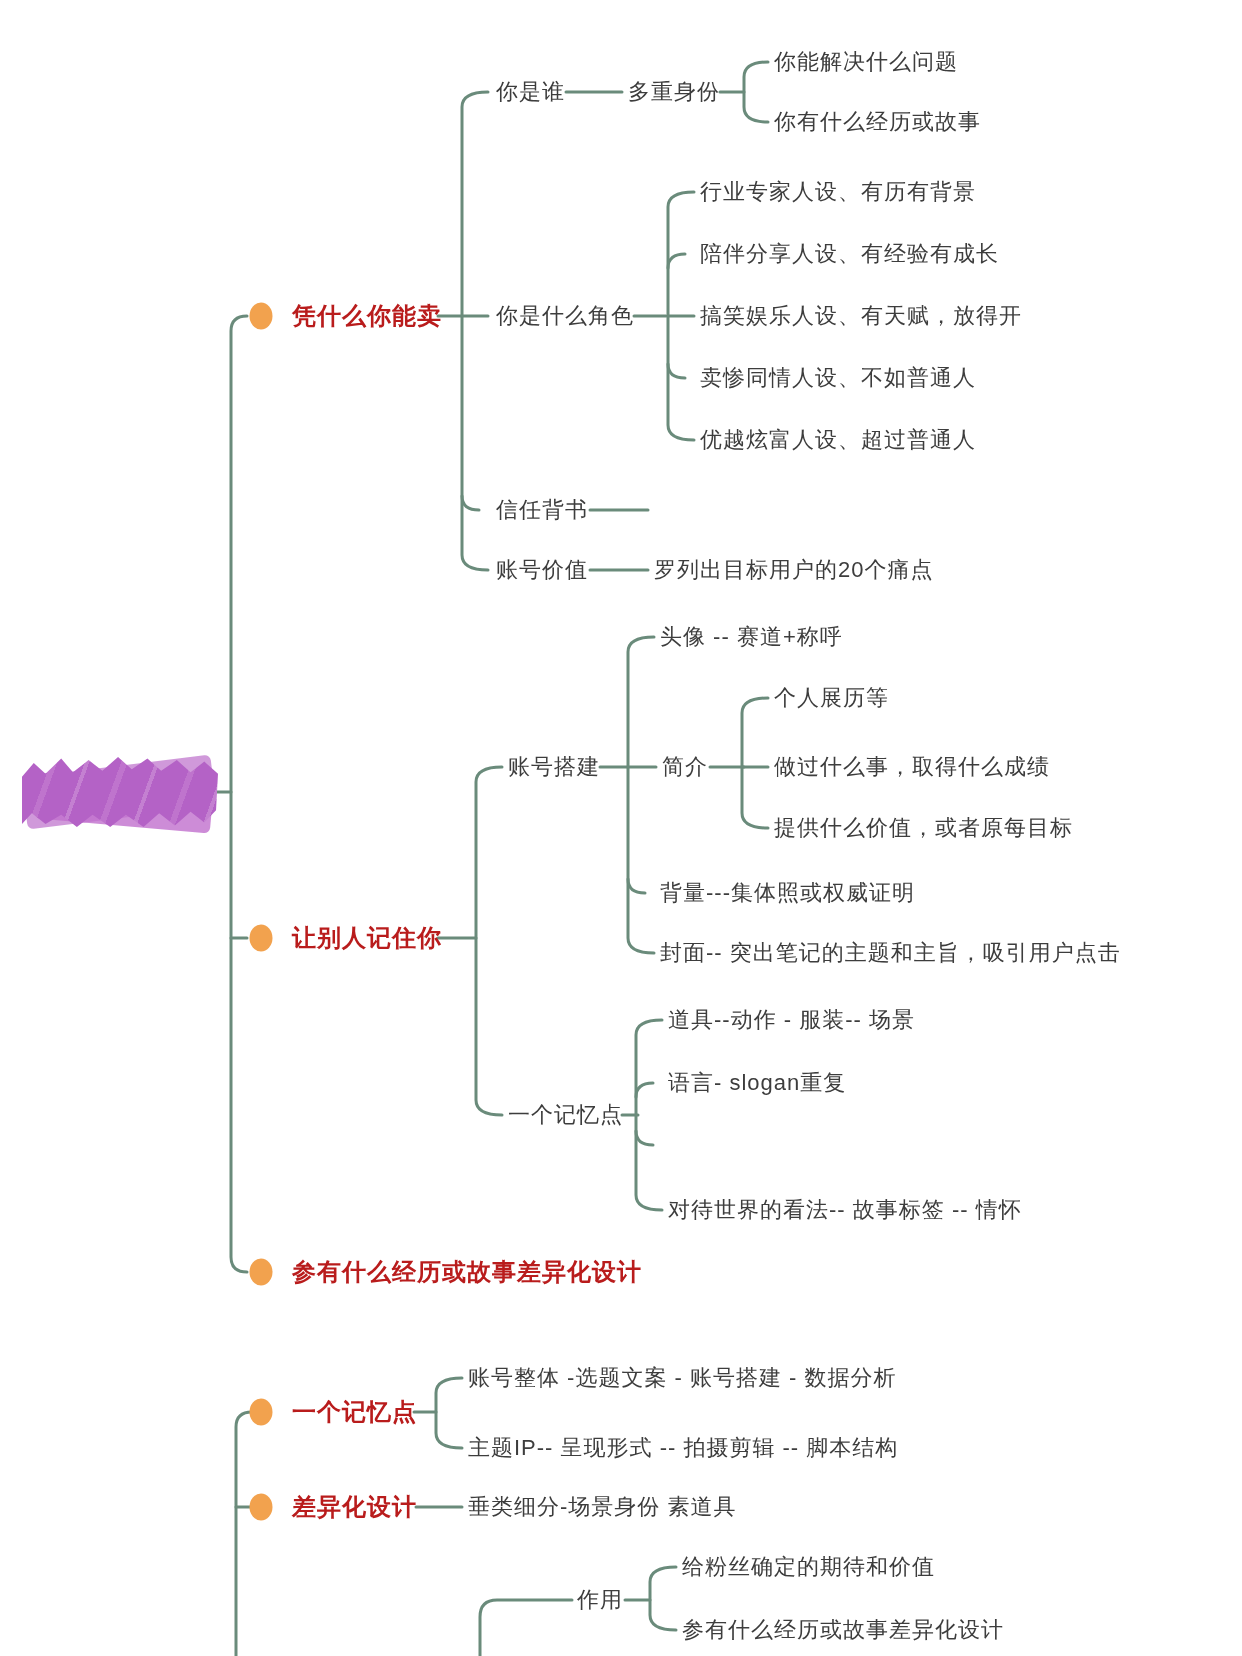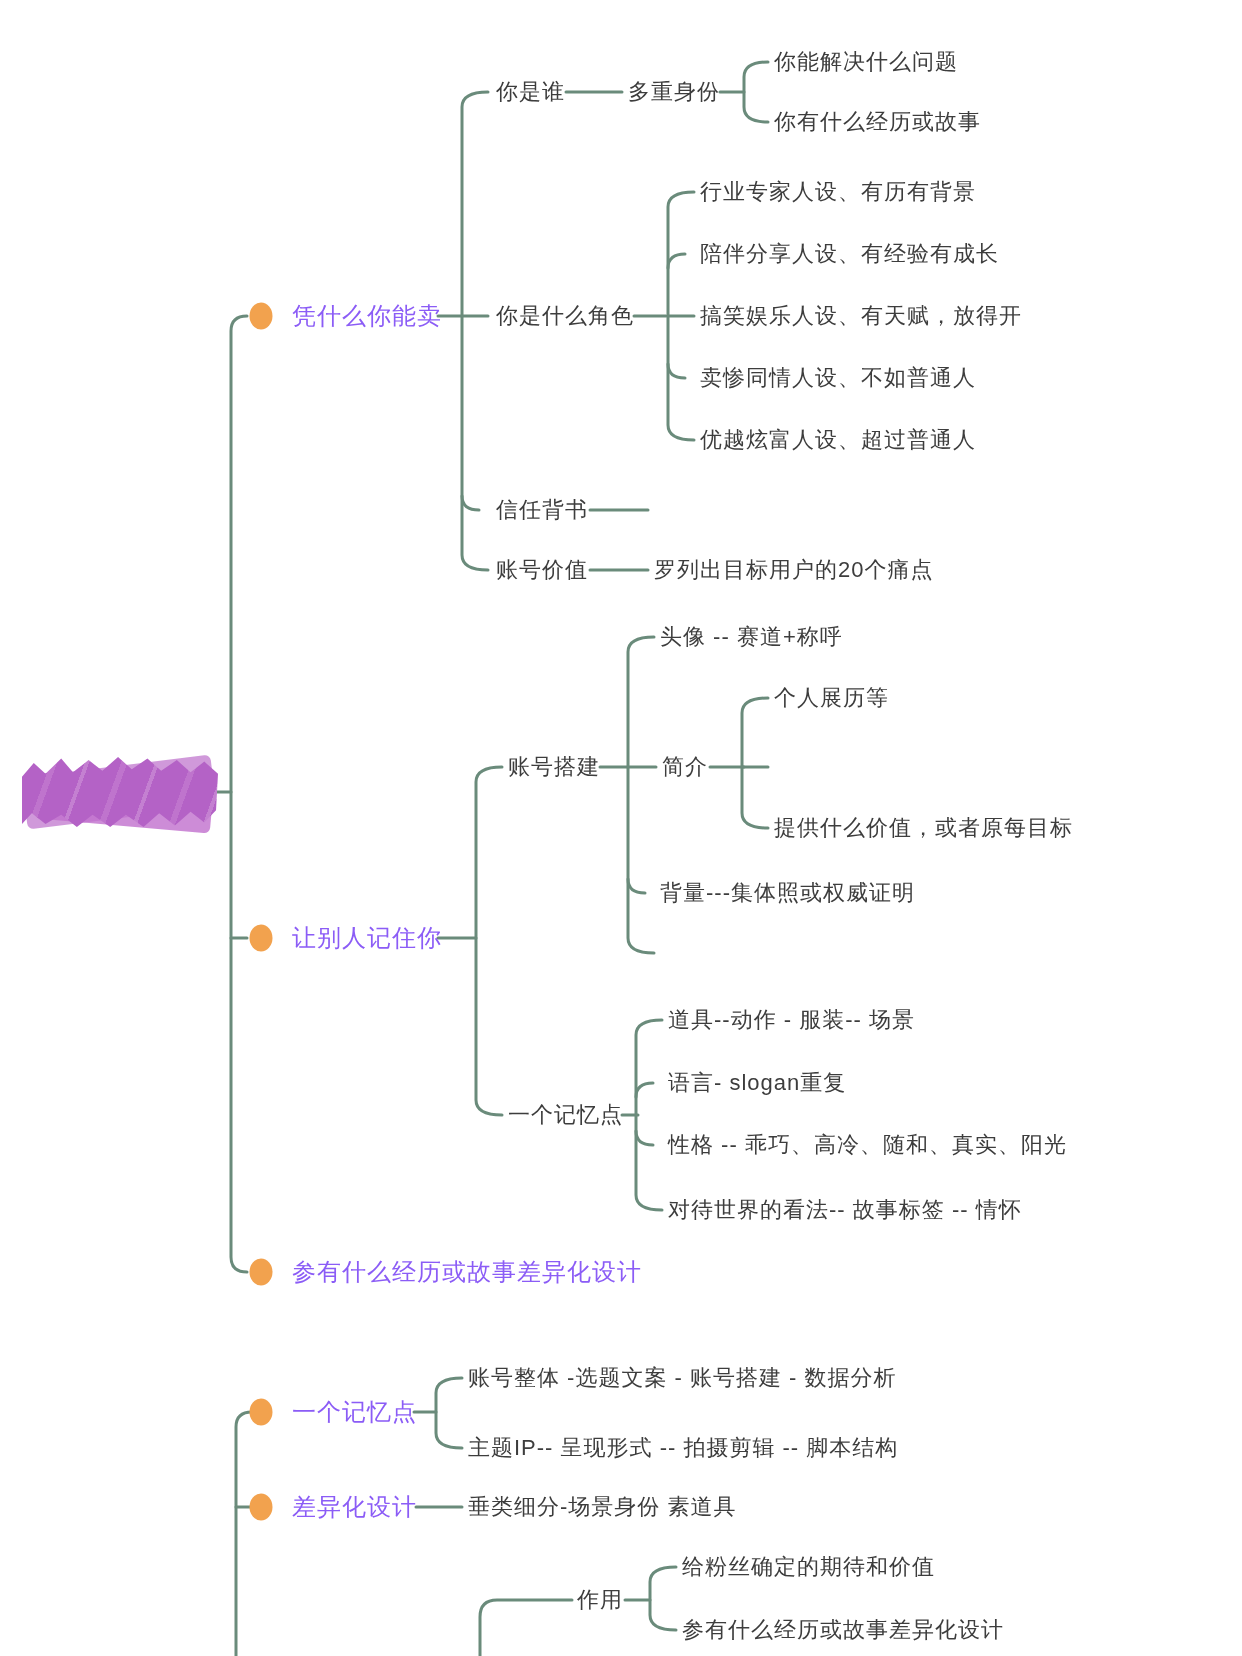--- a/index.html
+++ b/index.html
@@ -6,21 +6,21 @@
   .canvas{
     position:relative;width:1242px;height:1656px;background:#ffffff;overflow:hidden;
     font-family:"Liberation Sans","DejaVu Sans",sans-serif;
   }
   svg.links{position:absolute;left:0;top:0;z-index:1;}
   svg.links path{fill:none;stroke:#6a8b7b;stroke-width:3;stroke-linecap:round;}
   .node{
     position:absolute;transform:translateY(-50%);white-space:nowrap;z-index:3;
     font-size:22px;color:#3d3d3d;letter-spacing:1px;
   }
-  .node.branch{font-size:24px;font-weight:normal;color:#8b5cf6;}
+  .node.branch{font-size:24px;font-weight:bold;color:#b91c1c;}
   .dot{
     position:absolute;width:23px;height:27px;border-radius:50%;
     background:#F2A24E;z-index:3;transform:translate(-50%,-50%);
   }
   .root{position:absolute;left:22px;top:740px;width:196px;height:104px;z-index:4;}
   .root .stroke{position:absolute;}
   .root .s2{
     left:2px;top:26px;width:190px;height:52px;background:#c887d4;
     transform:rotate(-7deg);border-radius:6px;opacity:.85;
   }
@@ -117,26 +117,27 @@
   <span class="node" style="left:700px;top:440px">优越炫富人设、超过普通人</span>
   <span class="node" style="left:496px;top:510px">信任背书</span>
   <span class="node" style="left:496px;top:570px">账号价值</span>
   <span class="node" style="left:654px;top:570px">罗列出目标用户的20个痛点</span>
 
   <span class="node branch" style="left:292px;top:938px">让别人记住你</span>
   <span class="node" style="left:508px;top:767px">账号搭建</span>
   <span class="node" style="left:660px;top:637px">头像 -- 赛道+称呼</span>
   <span class="node" style="left:662px;top:767px">简介</span>
   <span class="node" style="left:774px;top:698px">个人展历等</span>
+  <span class="node" style="left:774px;top:767px">做过什么事，取得什么成绩</span>
   <span class="node" style="left:774px;top:828px">提供什么价值，或者原每目标</span>
   <span class="node" style="left:660px;top:893px">背量---集体照或权威证明</span>
+  <span class="node" style="left:660px;top:953px">封面-- 突出笔记的主题和主旨，吸引用户点击</span>
   <span class="node" style="left:508px;top:1115px">一个记忆点</span>
   <span class="node" style="left:668px;top:1020px">道具--动作 - 服装-- 场景</span>
   <span class="node" style="left:668px;top:1083px">语言- slogan重复</span>
-  <span class="node" style="left:668px;top:1145px">性格 -- 乖巧、高冷、随和、真实、阳光</span>
   <span class="node" style="left:668px;top:1210px">对待世界的看法-- 故事标签 -- 情怀</span>
 
   <span class="node branch" style="left:292px;top:1272px">参有什么经历或故事差异化设计</span>
 
   <span class="node branch" style="left:292px;top:1412px">一个记忆点</span>
   <span class="node" style="left:468px;top:1448px">主题IP-- 呈现形式 -- 拍摄剪辑 -- 脚本结构</span>
   <span class="node" style="left:468px;top:1378px">账号整体 -选题文案 - 账号搭建 - 数据分析</span>
 
   <span class="node branch" style="left:292px;top:1507px">差异化设计</span>
   <span class="node" style="left:468px;top:1507px">垂类细分-场景身份 素道具</span>

